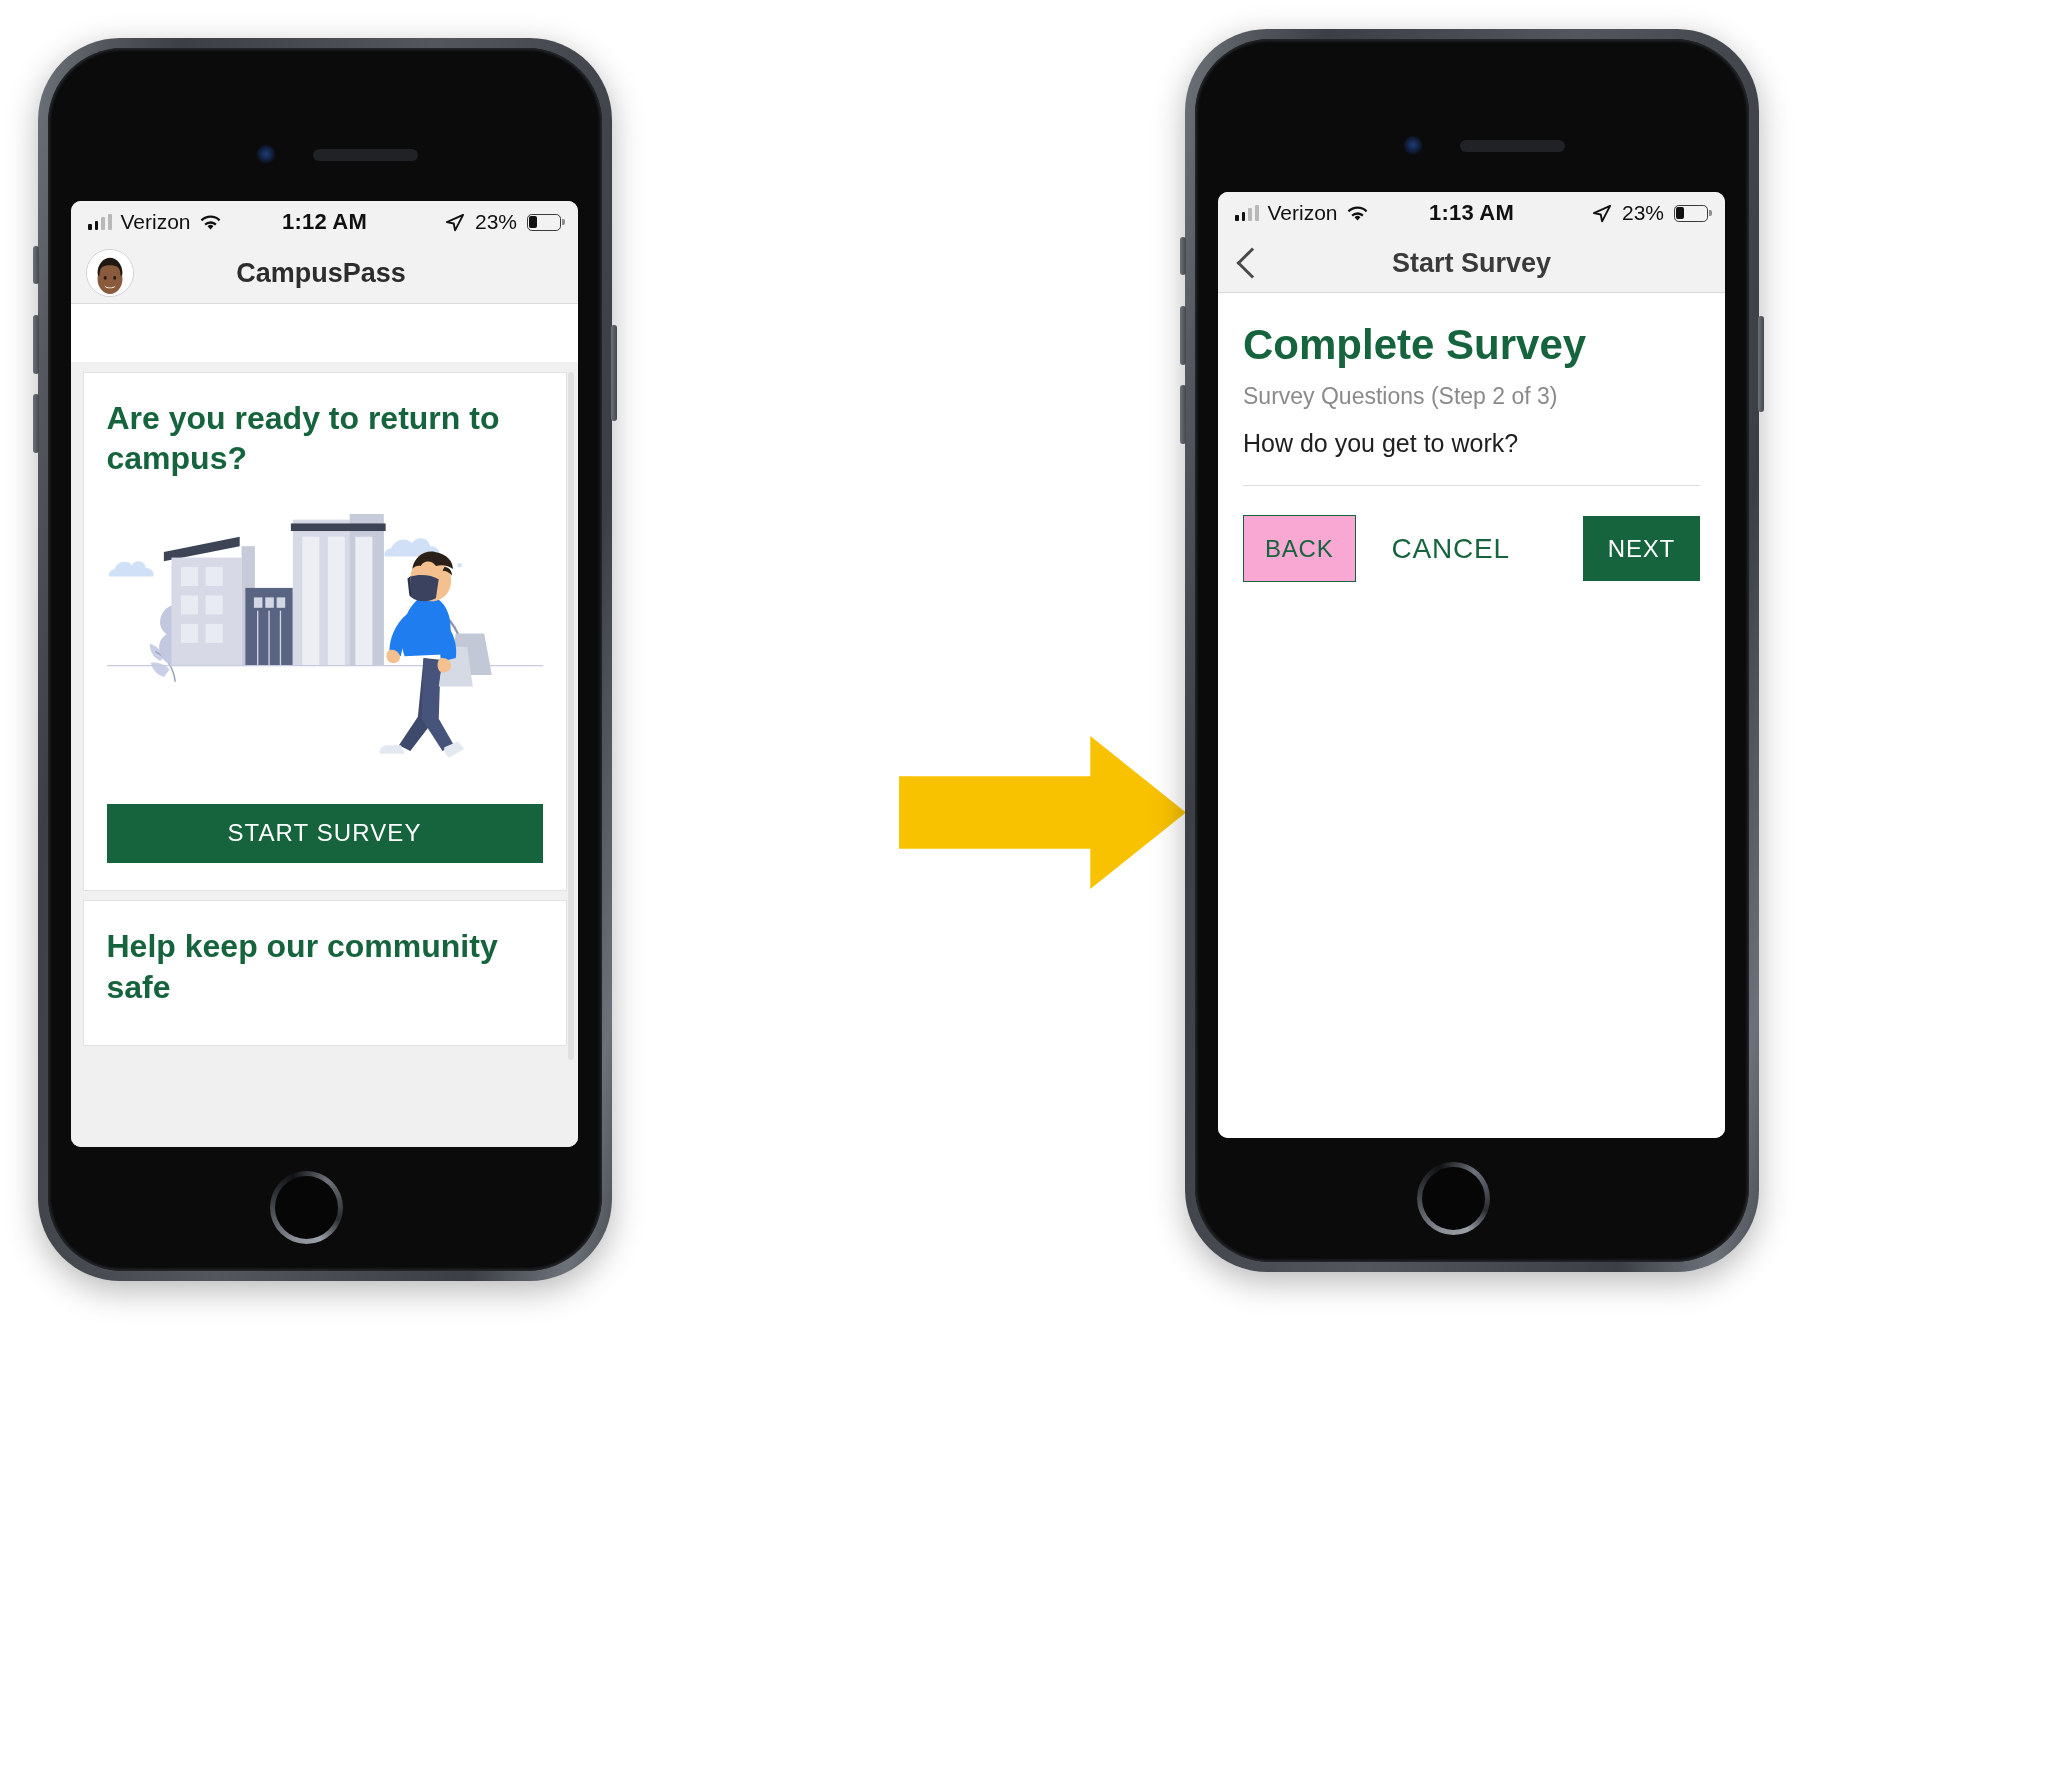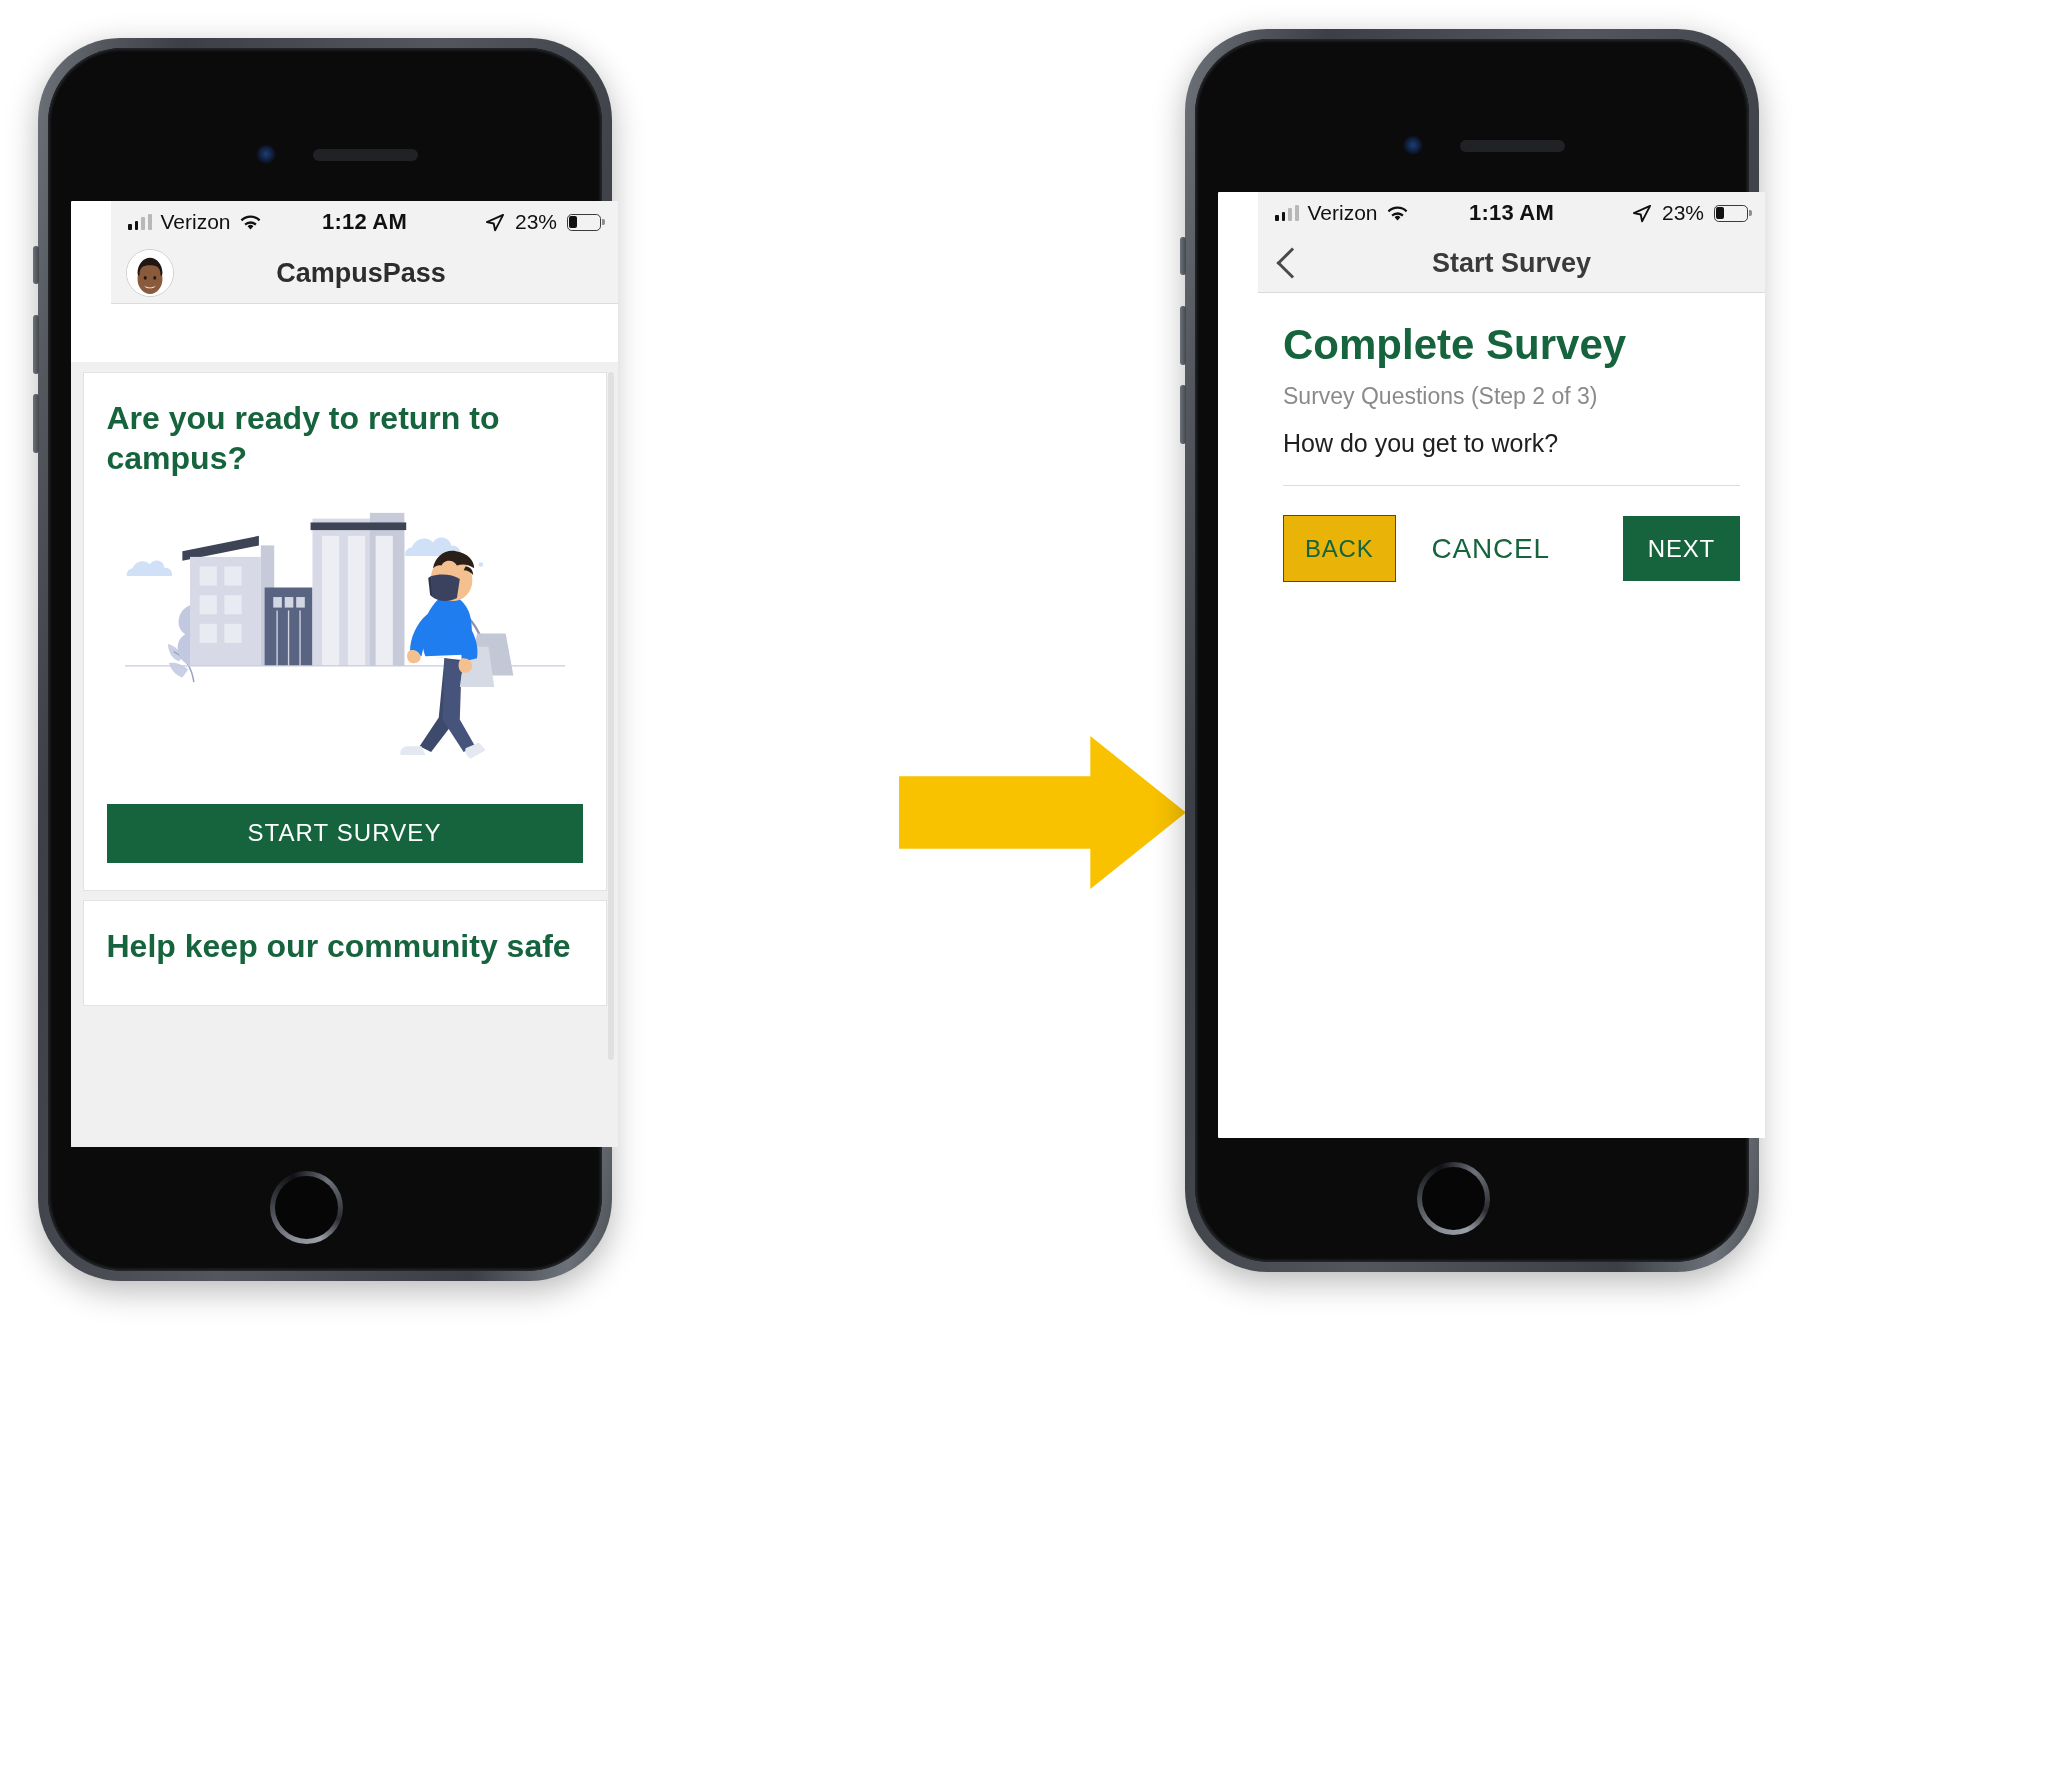--- a/index.html
+++ b/index.html
@@ -6,21 +6,21 @@
   body{width:2062px;height:1787px;position:relative;overflow:hidden;
        font-family:"Liberation Sans","DejaVu Sans",sans-serif;}
 
   
   .phone{position:absolute;border-radius:82px;
          background:linear-gradient(100deg,#6f747c 0%,#55595f 8%,#3c4046 18%,#53575d 50%,#3b3f45 82%,#6d727a 94%,#4a4e54 100%);
          box-shadow:0 9.6px 32.5px rgba(0,0,0,.28);
          padding:9.6px;box-sizing:border-box;}
   .phone-inner{position:absolute;inset:9.6px;border-radius:75px;background:#0b0b0c;
                box-shadow:inset 0 0 2.9px 1.9px #26282c;}
-  .phone-screenarea{position:absolute;border-radius:1px;overflow:hidden;background:#ffffff;padding-left:40px;}
+  .phone-screenarea{position:absolute;border-radius:10px;overflow:hidden;background:#ffffff;}
 
   
   .btn-side{position:absolute;background:linear-gradient(90deg,#6d727a,#44484e);border-radius:2.9px;}
 
   
   .cam{position:absolute;width:20px;height:20px;border-radius:50%;
        background:radial-gradient(circle at 50% 45%,#1b3f7a 0%,#101b33 48%,#0a0a0c 70%);}
   .speaker{position:absolute;height:12.4px;border-radius:6.7px;background:#202226;}
   .home-ring{position:absolute;border-radius:50%;
      background:conic-gradient(from 200deg,#8c9097,#3a3d42 22%,#101114 38%,#6e727a 55%,#2a2c30 75%,#9aa0a7 88%,#8c9097 100%);}
@@ -72,21 +72,21 @@
   .survey .sub{color:#8a8a8a;font-size:23px;margin-top:15.3px;}
   .survey .q{color:#202020;font-size:25px;margin-top:19px;}
   .opts{margin-top:15.3px;}
   .opt{border:1px solid #d8d8d8;height:59px;display:flex;align-items:center;padding:0 19px;
        box-sizing:border-box;margin-bottom:13.4px;background:#fff;}
   .radio{width:23px;height:23px;border:1.9px solid #585858;border-radius:50%;margin-right:15.3px;flex:0 0 auto;}
   .opt-label{font-size:25px;color:#1a1a1a;}
   .divider{border-top:1px solid #dcdcdc;margin:27px 0 0;}
   .actions{display:flex;align-items:center;margin-top:29px;}
   .btn-back{border:1.9px solid #16643d;color:#16643d;font-size:24px;letter-spacing:0.8px;
-            padding:0 21px;height:65px;display:flex;align-items:center;background:#eab308;}
+            padding:0 21px;height:65px;display:flex;align-items:center;background:#f9a8d4;}
   .btn-cancel{color:#16643d;font-size:28px;letter-spacing:0.8px;margin-left:36px;background:transparent;}
   .btn-next{margin-left:auto;background:#16643d;color:#fff;font-size:24px;letter-spacing:0.8px;
             padding:0 25px;height:65px;display:flex;align-items:center;}
 
   
   .arrow-wrap{position:absolute;left:899px;top:736px;width:287px;height:153px;}
 </style>
 </head>
 <body>
 

